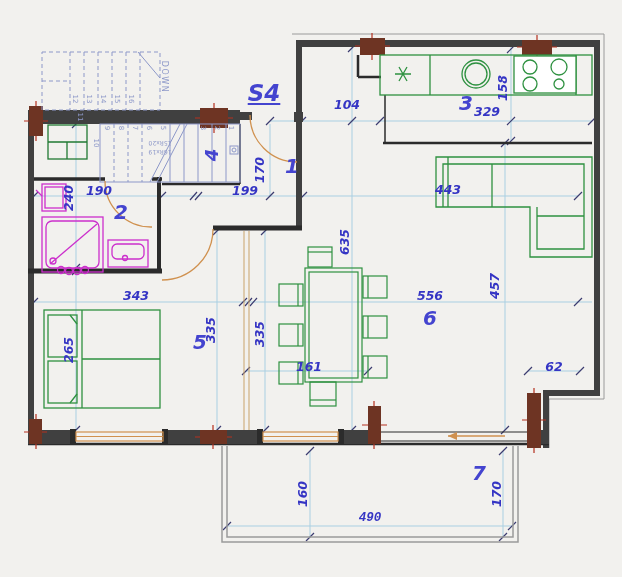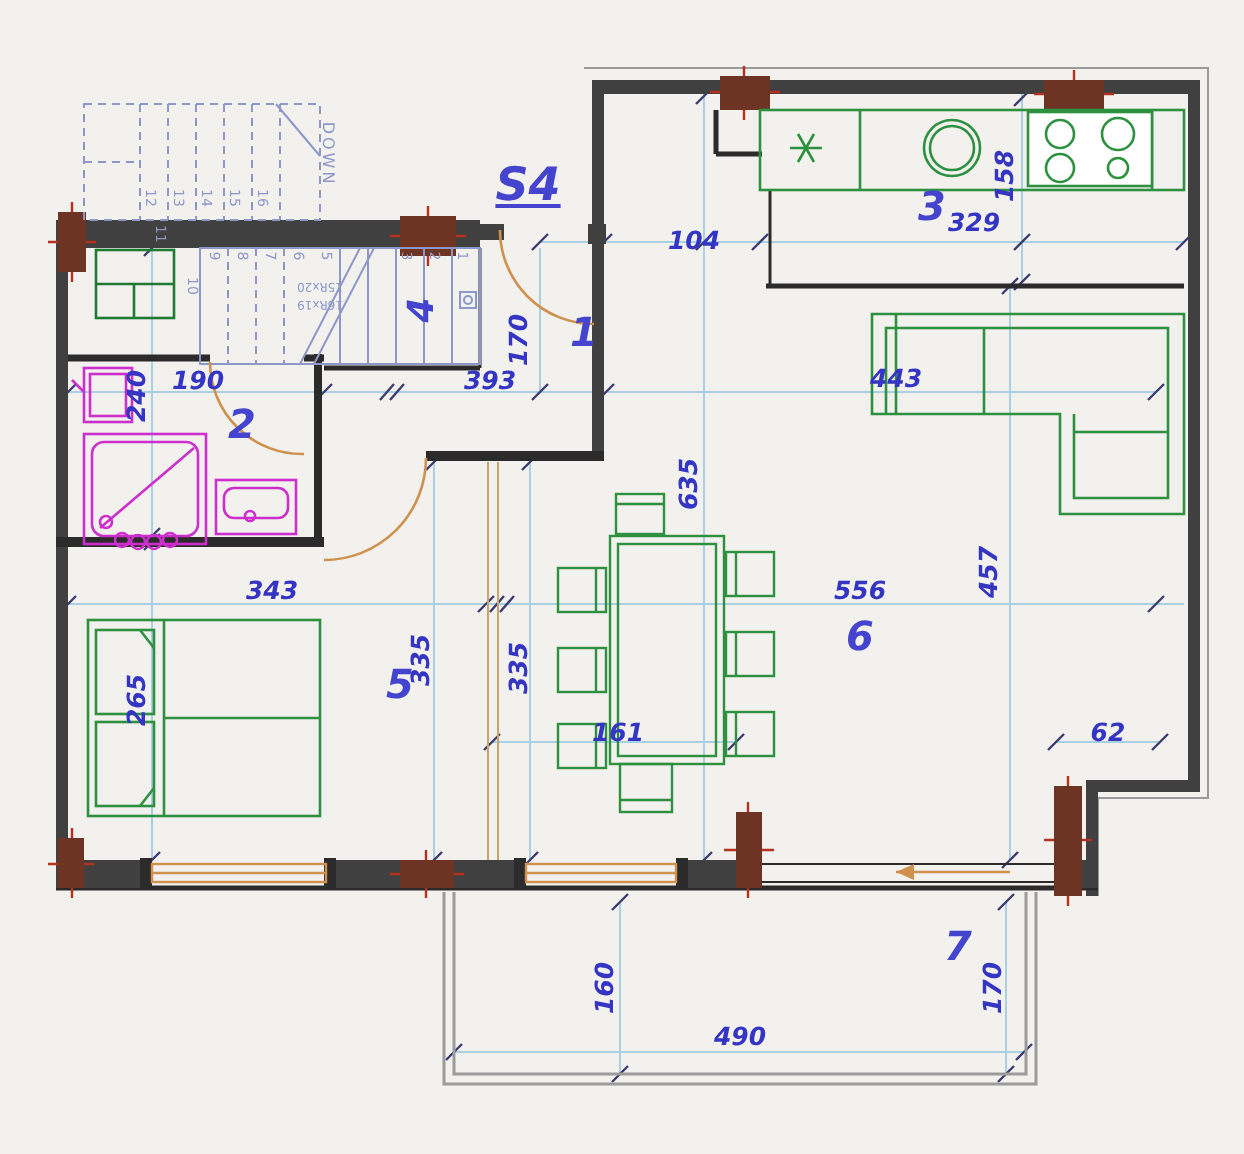--- a/index.html
+++ b/index.html
@@ -232,40 +232,40 @@
 
   <div class="txt room big" style="left:264px;top:93px;">S4</div>
   <div class="txt room" style="left:292px;top:166px;">1</div>
   <div class="txt room" style="left:121px;top:212px;">2</div>
   <div class="txt room" style="left:466px;top:103px;">3</div>
   <div class="txt room rot" style="left:211px;top:155px;">4</div>
   <div class="txt room" style="left:200px;top:342px;">5</div>
   <div class="txt room" style="left:430px;top:318px;">6</div>
   <div class="txt room" style="left:479px;top:473px;">7</div>
 
-  <div class="txt dim" style="left:347px;top:120px;">104</div>
+  <div class="txt dim" style="left:347px;top:104px;">104</div>
   <div class="txt dim" style="left:487px;top:111px;">329</div>
   <div class="txt dim vdim" style="left:502px;top:88px;">158</div>
   <div class="txt dim vdim" style="left:259px;top:170px;">170</div>
-  <div class="txt dim" style="left:245px;top:190px;">393</div>
+  <div class="txt dim" style="left:245px;top:190px;">199</div>
   <div class="txt dim" style="left:99px;top:190px;">190</div>
   <div class="txt dim vdim" style="left:68px;top:198px;">240</div>
   <div class="txt dim vdim" style="left:344px;top:242px;">635</div>
   <div class="txt dim" style="left:448px;top:189px;">443</div>
   <div class="txt dim vdim" style="left:494px;top:286px;">457</div>
   <div class="txt dim" style="left:136px;top:295px;">343</div>
   <div class="txt dim" style="left:430px;top:295px;text-align:center;">556</div>
   <div class="txt dim vdim" style="left:210px;top:330px;">335</div>
   <div class="txt dim vdim" style="left:259px;top:334px;">335</div>
   <div class="txt dim vdim" style="left:68px;top:350px;">265</div>
   <div class="txt dim" style="left:309px;top:366px;">161</div>
   <div class="txt dim" style="left:554px;top:366px;">62</div>
   <div class="txt dim vdim" style="left:302px;top:494px;">160</div>
   <div class="txt dim vdim" style="left:496px;top:494px;">170</div>
-  <div class="txt dim" style="left:370px;top:518px;">490</div>
+  <div class="txt dim" style="left:370px;top:518px;font-family:Liberation Mono, monospace;">490</div>
 
   <div class="txt downlbl" style="left:164px;top:77px;">DOWN</div>
   <div class="txt spec" style="left:160px;top:143px;">15Rx20</div>
   <div class="txt spec" style="left:160px;top:152px;">16Rx19</div>
   <div class="txt step" style="left:75px;top:99px;">12</div>
   <div class="txt step" style="left:89px;top:99px;">13</div>
   <div class="txt step" style="left:103px;top:99px;">14</div>
   <div class="txt step" style="left:117px;top:99px;">15</div>
   <div class="txt step" style="left:131px;top:99px;">16</div>
   <div class="txt step" style="left:80px;top:117px;">11</div>

